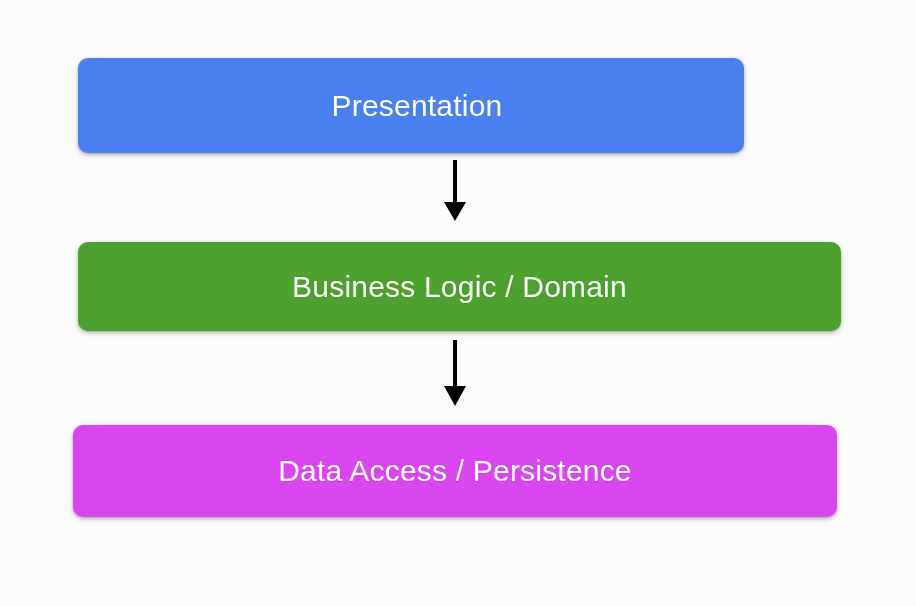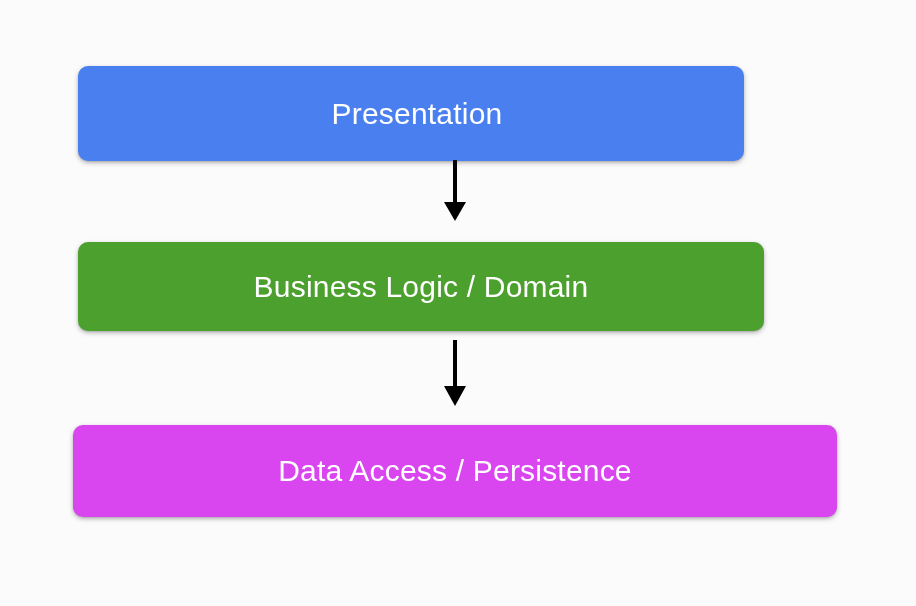--- a/index.html
+++ b/index.html
@@ -36,30 +36,30 @@
     font-size: 30px;
     font-weight: 400;
     letter-spacing: 0.2px;
     line-height: 1;
     white-space: nowrap;
     text-align: center;
   }
   
   #box-presentation {
     left: 78px;
-    top: 66px;
+    top: 58px;
     width: 666px;
     height: 95px;
     padding-left: 12px;
   }
   
   #box-business-logic {
     left: 78px;
     top: 242px;
-    width: 686px;
+    width: 763px;
     height: 89px;
   }
   
   #box-data-access {
     left: 73px;
     top: 425px;
     width: 764px;
     height: 92px;
   }
   .connector-arrow {

